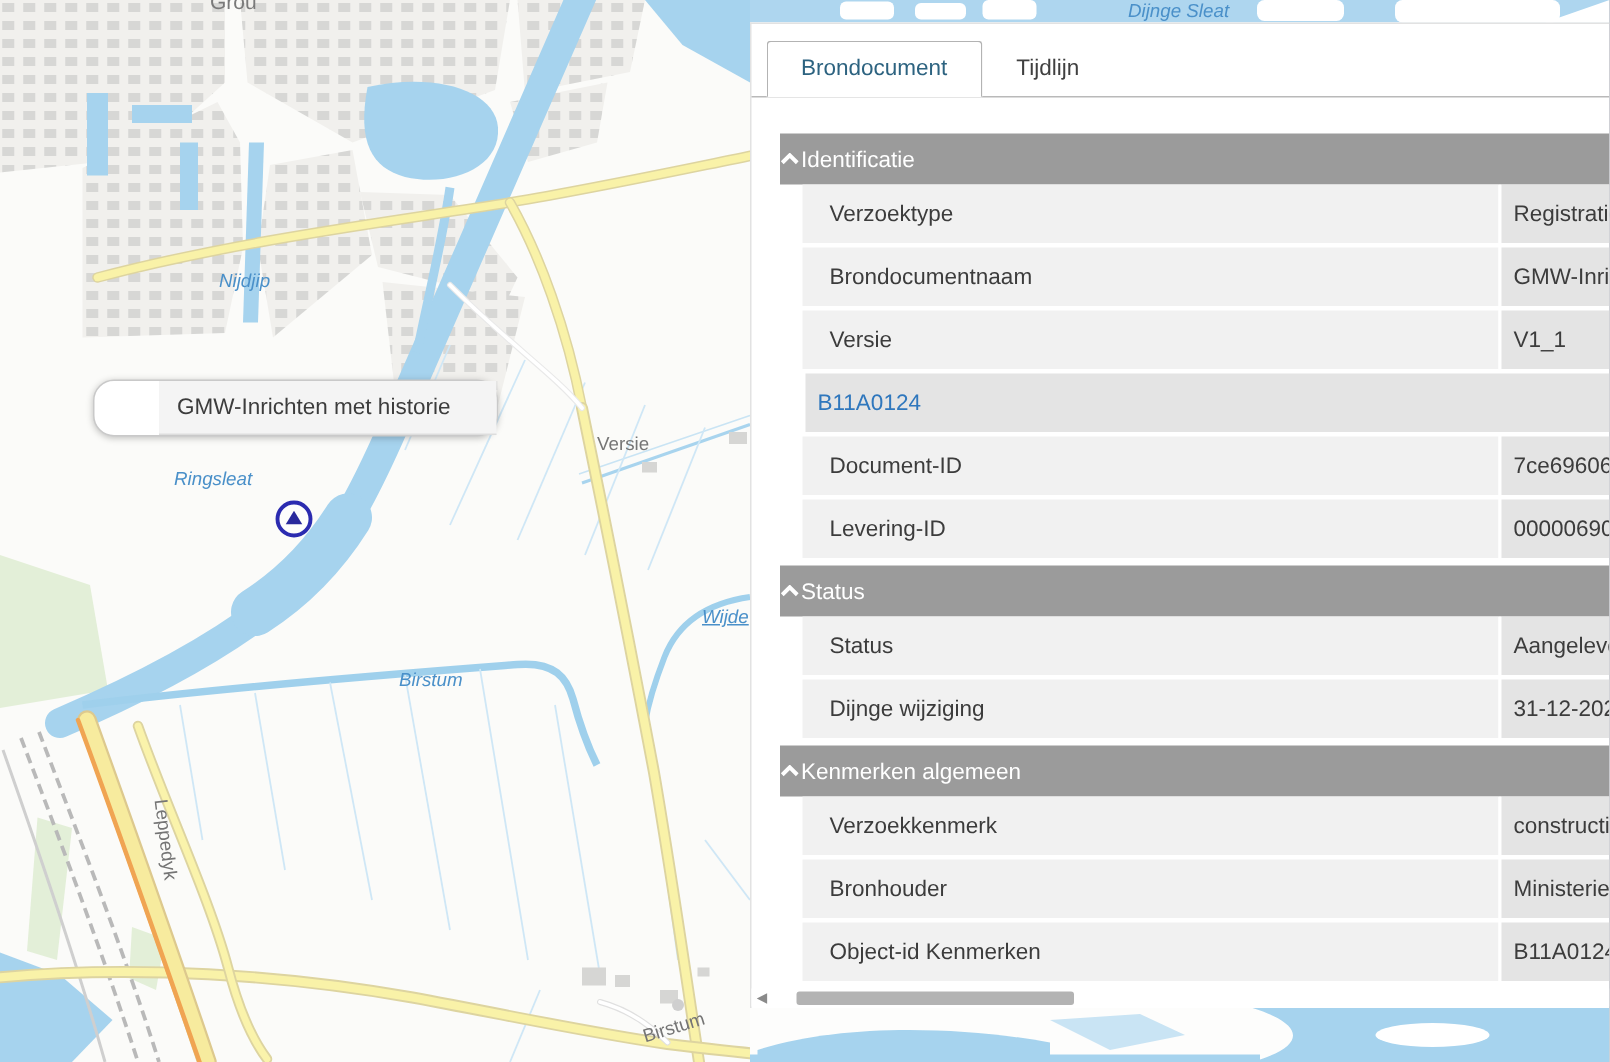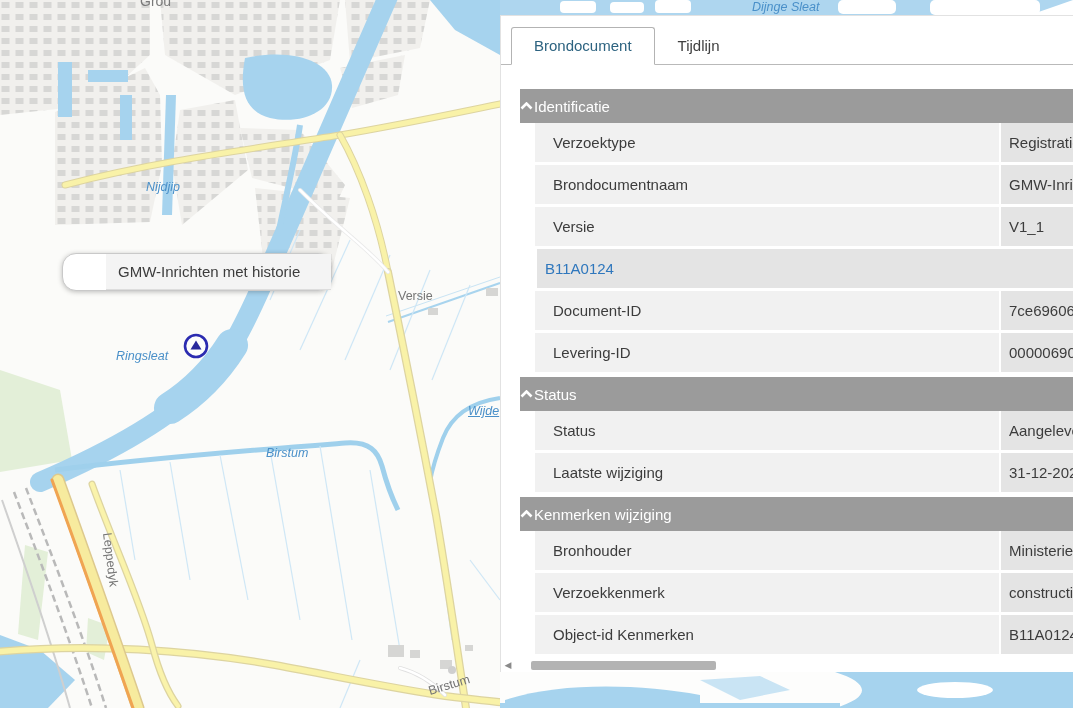--- a/index.html
+++ b/index.html
@@ -175,21 +175,21 @@
         <path d="M835,672 H1073 V708 H835 C872,697 870,683 835,672 Z" fill="#a6d3ee"></path>
         <ellipse cx="955" cy="690" rx="38" ry="8" fill="#fff"></ellipse>
         <path d="M700,680 L760,676 L790,690 L740,700 Z" fill="#c9e4f4"></path>
       </g>
     </svg>
 
     <div class="map-label place-lg" style="left:140px;top:-7px;">Grou</div>
 
     <div class="map-label water" style="left:146px;top:180px;">Nijdjip</div>
     <div class="map-label place" style="left:398px;top:289px;">Versie</div>
-    <div class="map-label water" style="left:116px;top:349px;">Ringsleat</div>
+    <div class="map-label water" style="left:116px;top:312px;">Ringsleat</div>
     <div class="map-label water" style="left:468px;top:404px;text-decoration:underline;">Wijde</div>
     <div class="map-label water" style="left:266px;top:446px;">Birstum</div>
     <div class="map-label place" style="left:114px;top:532px;transform:rotate(83deg);transform-origin:left top;">Leppedyk</div>
     <div class="map-label place" style="left:428px;top:678px;transform:rotate(-17deg);">Birstum</div>
     <div class="map-label water" style="left:752px;top:0px;">Dijnge Sleat</div>
 
     <div class="marker">
       <svg width="26" height="26" viewBox="0 0 26 26">
         <circle cx="13" cy="13" r="11" fill="rgba(255,255,255,0.55)" stroke="#2b2bb0" stroke-width="2.6"></circle>
         <path d="M13,7.5 L18.5,16.5 H7.5 Z" fill="#29299c"></path>
@@ -258,43 +258,43 @@
       </svg>
       <span>Status</span>
     </div>
     <div class="section-rows">
               <div class="row">
     <div class="cell-label">Status</div>
     <div class="cell-gap"></div>
     <div class="cell-value">Aangeleve</div>
   </div>
               <div class="row">
-    <div class="cell-label">Laatste wijziging</div>
+    <div class="cell-label">Dijnge wijziging</div>
     <div class="cell-gap"></div>
     <div class="cell-value">31-12-202</div>
   </div>
             </div>
   </div>
           <div class="section">
     <div class="section-header">
       <svg class="chev" viewBox="0 0 13 8">
         <polyline points="1.5,6.5 6.5,1.5 11.5,6.5" fill="none" stroke="#fff" stroke-width="2.6"></polyline>
       </svg>
-      <span>Kenmerken wijziging</span>
+      <span>Kenmerken algemeen</span>
     </div>
     <div class="section-rows">
               <div class="row">
+    <div class="cell-label">Verzoekkenmerk</div>
+    <div class="cell-gap"></div>
+    <div class="cell-value">constructi</div>
+  </div>
+              <div class="row">
     <div class="cell-label">Bronhouder</div>
     <div class="cell-gap"></div>
     <div class="cell-value">Ministerie</div>
-  </div>
-              <div class="row">
-    <div class="cell-label">Verzoekkenmerk</div>
-    <div class="cell-gap"></div>
-    <div class="cell-value">constructi</div>
   </div>
               <div class="row">
     <div class="cell-label">Object-id Kenmerken</div>
     <div class="cell-gap"></div>
     <div class="cell-value">B11A0124</div>
   </div>
             </div>
   </div>
         </div>
     </div>

